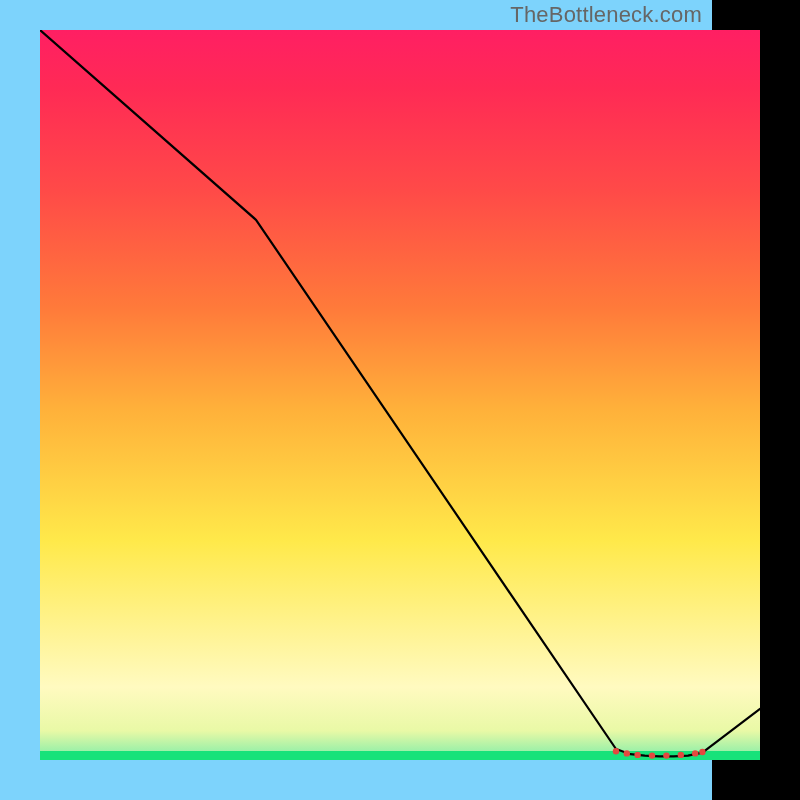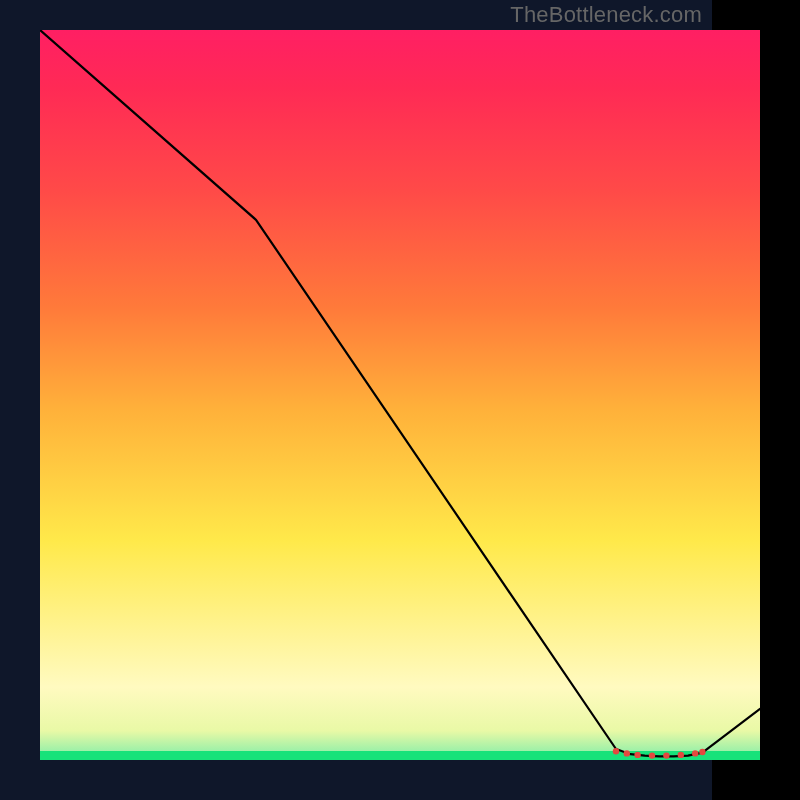--- a/index.html
+++ b/index.html
@@ -8,21 +8,21 @@
     width: 800px;
     height: 800px;
     background: #000;
     overflow: hidden;
     font-family: Arial, Helvetica, sans-serif;
   }
   .frame {
     position: relative;
     width: 712px;
     height: 800px;
-    background: #0f172a;
+    background: #7dd3fc;
   }
   .watermark {
     position: absolute;
     top: 2px;
     right: 10px;
     font-size: 22px;
     font-weight: 500;
     color: #666;
     letter-spacing: 0.2px;
   }

